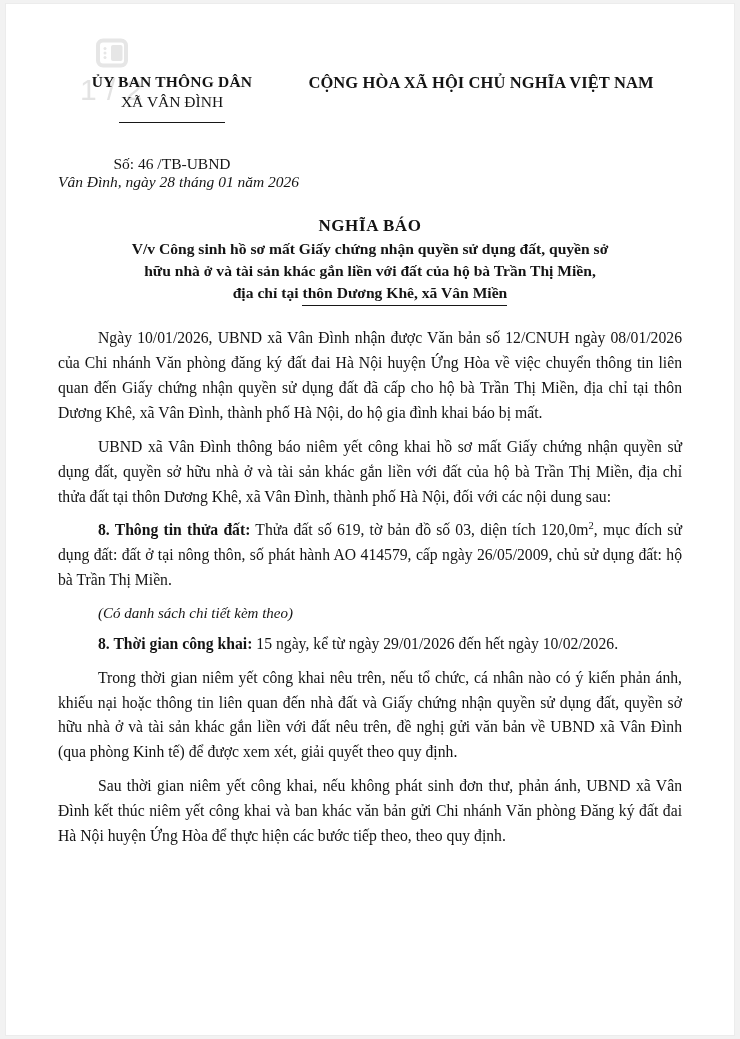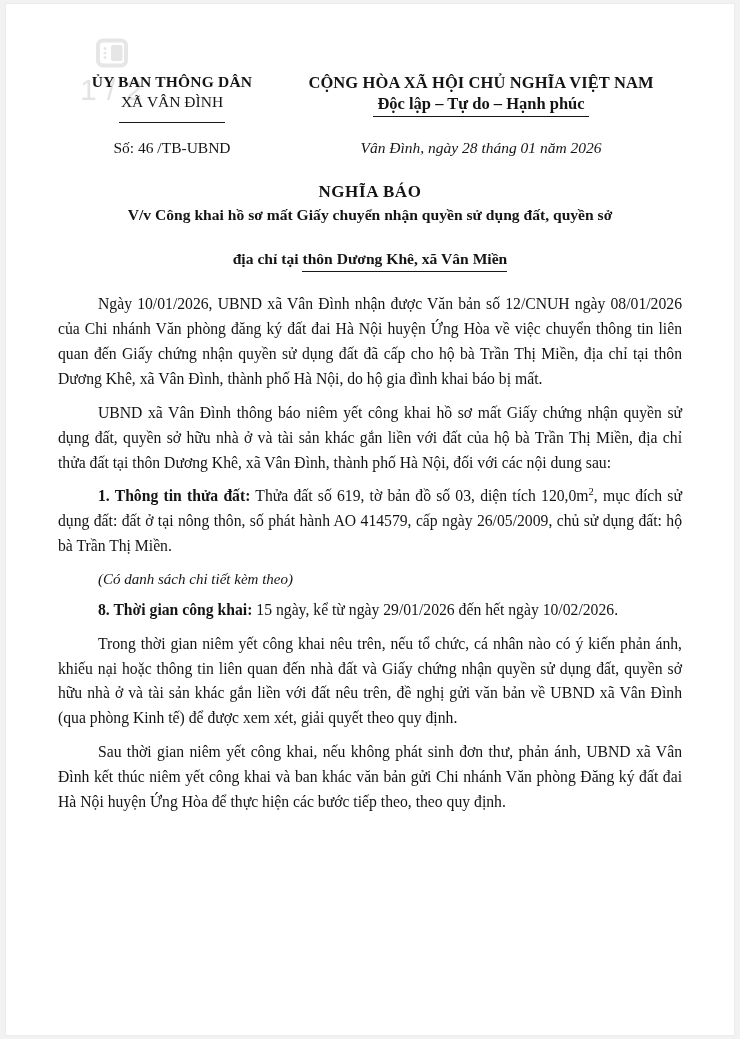--- a/index.html
+++ b/index.html
@@ -99,22 +99,23 @@
     font-weight: bold;
     line-height: 1.3;
     display: inline-block;
     border-bottom: 1.6px solid #171717;
     padding: 0 4px 1px 4px;
   }
 
   .meta-row {
     display: flex;
     align-items: baseline;
-    margin-top: 16px;
+    margin-top: 32px;
     padding: 0 58px 0 52px;
+    flex-direction: column;
   }
   .meta-left {
     width: 228px;
     text-align: center;
     flex: 0 0 auto;
     font-size: 15.5px;
   }
   .meta-right {
     flex: 1 1 auto;
     text-align: center;
@@ -195,46 +196,45 @@
 
   <div class="content">
 
     <div class="letterhead">
       <div class="lh-left">
         <div class="org-line1">ỦY BAN THÔNG DÂN</div>
         <div class="org-line2">XÃ VÂN ĐÌNH</div>
       </div>
       <div class="lh-right">
         <div class="nation-line1">CỘNG HÒA XÃ HỘI CHỦ NGHĨA VIỆT NAM</div>
-        <div class="nation-line2">Độc lập – Tự do – Hạnh phúc</div>
       </div>
     </div>
 
     <div class="meta-row">
       <div class="meta-left">Số: 46  /TB-UBND</div>
       <div class="meta-right">Vân Đình, ngày  28  tháng  01  năm 2026</div>
     </div>
 
     <div class="title-block">
       <div class="doc-type">NGHĨA BÁO</div>
       <div class="doc-subject">
-        <span>V/v Công khai hồ sơ mất Giấy chuyển nhận quyền sử dụng đất, quyền sở</span><br>
-        <br>
+        <span>V/v Công sinh hồ sơ mất Giấy chứng nhận quyền sử dụng đất, quyền sở</span><br>
+        <span>hữu nhà ở và tài sản khác gắn liền với đất của hộ bà Trần Thị Miền,</span><br>
         <span>địa chỉ tại </span><span class="subject-underline">thôn Dương Khê, xã Vân Miền</span>
       </div>
     </div>
 
     <div class="body-block">
 
       <p class="para gap">Ngày 10/01/2026, UBND xã Vân Đình nhận được Văn bản số 12/CNUH ngày 08/01/2026 của Chi nhánh Văn phòng đăng ký đất đai Hà Nội huyện Ứng Hòa về việc chuyển thông tin liên quan đến Giấy chứng nhận quyền sử dụng đất đã cấp cho hộ bà Trần Thị Miền, địa chỉ tại thôn Dương Khê, xã Vân Đình, thành phố Hà Nội, do hộ gia đình khai báo bị mất.</p>
 
       <p class="para gap">UBND xã Vân Đình thông báo niêm yết công khai hồ sơ mất Giấy chứng nhận quyền sử dụng đất, quyền sở hữu nhà ở và tài sản khác gắn liền với đất của hộ bà Trần Thị Miền, địa chỉ thửa đất tại thôn Dương Khê, xã Vân Đình, thành phố Hà Nội, đối với các nội dung sau:</p>
 
       <p class="para gap">
-        <span class="lead">1. Thông tin thửa đất:</span><span> Thửa đất số 619, tờ bản đồ số 03, diện tích 120,0m</span><sup class="unit">2</sup><span>, mục đích sử dụng đất: đất ở tại nông thôn, số phát hành AO 414579, cấp ngày 26/05/2009, chủ sử dụng đất: hộ bà Trần Thị Miền.</span>
+        <span class="lead">8. Thông tin thửa đất:</span><span> Thửa đất số 619, tờ bản đồ số 03, diện tích 120,0m</span><sup class="unit">2</sup><span>, mục đích sử dụng đất: đất ở tại nông thôn, số phát hành AO 414579, cấp ngày 26/05/2009, chủ sử dụng đất: hộ bà Trần Thị Miền.</span>
       </p>
 
 
       <p class="note">(Có danh sách chi tiết kèm theo)</p>
 
       <p class="para">
         <span class="lead">8. Thời gian công khai:</span><span> 15 ngày, kể từ ngày 29/01/2026 đến hết ngày 10/02/2026.</span>
       </p>
 
       <p class="para gap">Trong thời gian niêm yết công khai nêu trên, nếu tổ chức, cá nhân nào có ý kiến phản ánh, khiếu nại hoặc thông tin liên quan đến nhà đất và Giấy chứng nhận quyền sử dụng đất, quyền sở hữu nhà ở và tài sản khác gắn liền với đất nêu trên, đề nghị gửi văn bản về UBND xã Vân Đình (qua phòng Kinh tế) để được xem xét, giải quyết theo quy định.</p>

